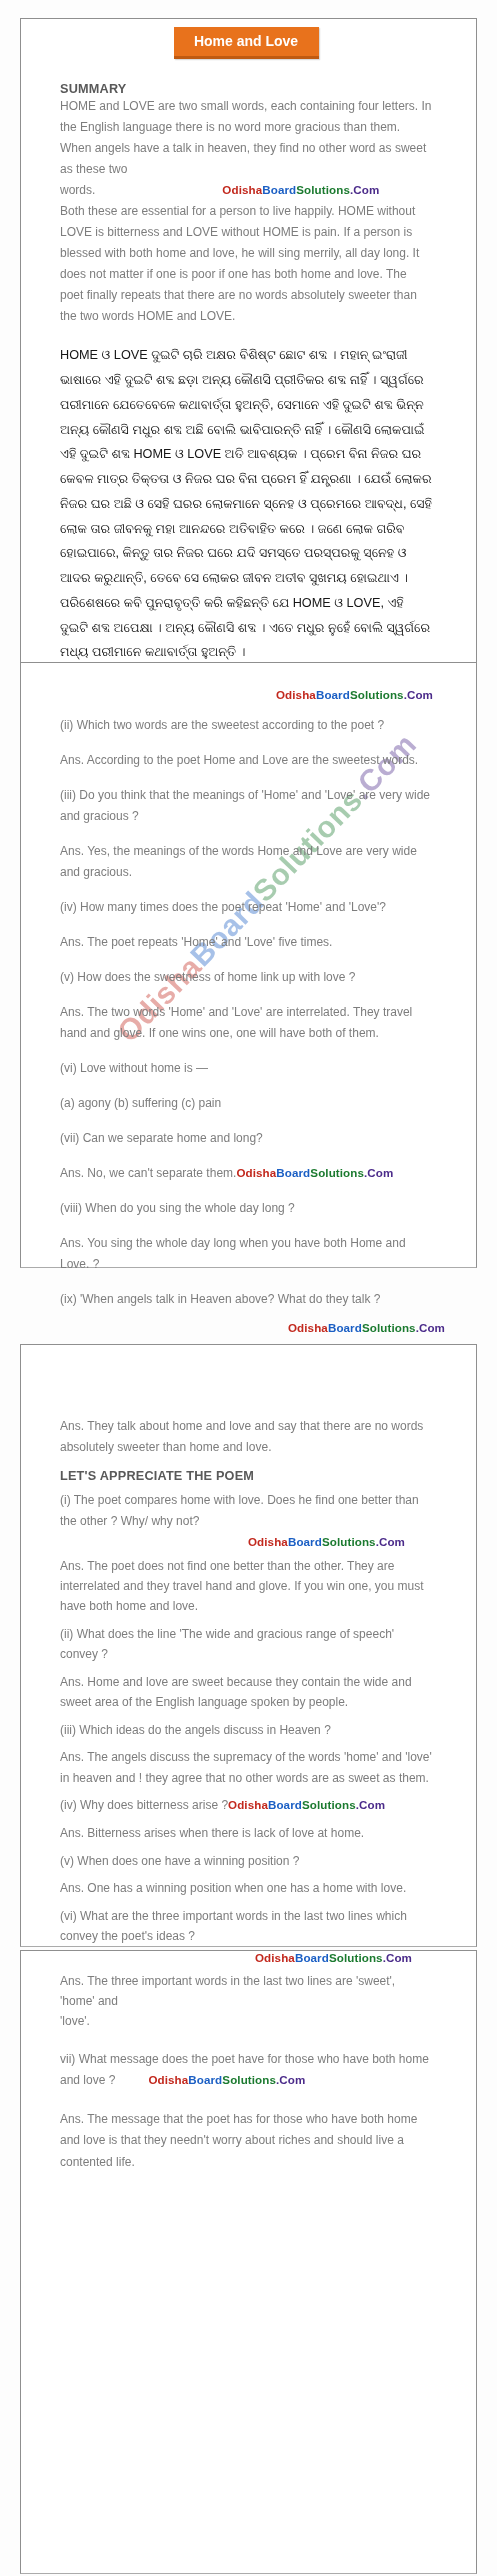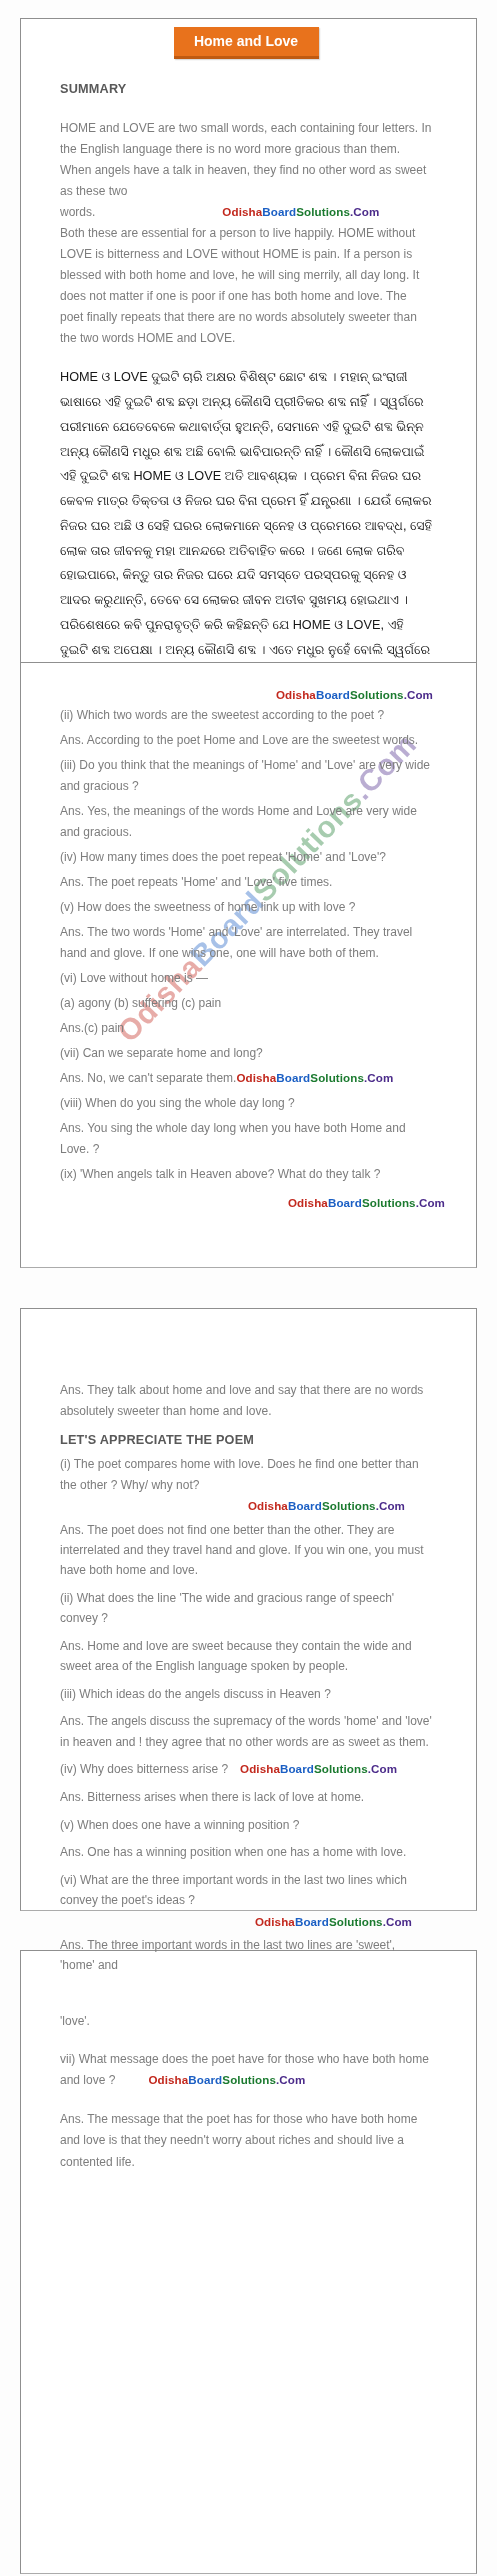--- a/index.html
+++ b/index.html
@@ -12,74 +12,74 @@
 
   .card{
     position:absolute;left:20px;width:457px;box-sizing:border-box;
     background:#ffffff;
     border:0.6px solid #8f8f8f;
     border-bottom:1.7px solid #ababab;
     padding:0 44px 0 39px;
   }
   .card1{top:18px;height:697px;}
   .card2{top:662px;height:606px;}
-  .card3{top:1308px;height:603px;}
+  .card3{top:1344px;height:603px;}
   .card4{top:1950px;height:624px;}
 
   
   .banner{
     width:145px;height:29px;line-height:29px;
     margin:7.7px auto 0;
     background:#e8721c;
     border-bottom:3.3px solid #bf5a11;
     box-shadow:1.1px 1.1px 1.1px rgba(0,0,0,0.18);
     color:#ffffff;font-size:14px;font-weight:bold;text-align:center;
   }
 
   h2,h3{
     font-size:12.7px;font-weight:bold;color:#595959;margin:0;letter-spacing:0.2px;
   }
   .card1 h2{margin-top:23px;}
 
   p{margin:0;color:#7d7d7d;}
   .body,.q,.a,.opts{font-size:12px;}
   .card1 .body,.card1 .q,.card1 .a{line-height:1.75;}
-  .card1 .p1{margin-top:22px;}
+  .card1 .p1{}
   .card1 .p2{margin-top:0;}
   .odia{
     margin-top:16.6px;font-size:12.7px;line-height:1.95;color:#161616;
   }
   .hrow{display:flex;align-items:baseline;gap:25px;margin-top:22px;}
   .card1 .q{margin-top:17.7px;}
   .card1 .a{margin-top:15.5px;}
 
   
   .wm{font-weight:bold;font-size:11.6px;white-space:nowrap;letter-spacing:0.1px;}
   .wm-inline{margin-left:127px;}
 
-  .card2 .q,.card2 .a,.card2 .opts{line-height:1.75;margin-top:4px;}
+  .card2 .q,.card2 .a,.card2 .opts{line-height:1.75;margin-top:14px;}
   .wm-top{display:block;margin:25px 0 0 216px;}
   .card2 .content,.card3 .content,.card4 .content{position:relative;z-index:1;}
   .a7row{display:flex;align-items:baseline;}
   .wm-bottom{display:block;margin:11px 0 0 228px;}
 
   
   .wm-diagonal{
     position:absolute;left:102px;top:357px;z-index:0;
     font-size:30px;font-weight:bold;white-space:nowrap;
     transform:rotate(-46deg);transform-origin:0 50%;
     opacity:0.38;letter-spacing:0.6px;
   }
 
   .card3{padding-top:64px;}
   .card3 .q,.card3 .a{line-height:1.7;margin-top:7.2px;}
   .card3 h3{margin-top:12px;}
   .wm-center{display:block;margin:4.4px 0 0 188px;}
   .wm-center2{display:block;margin:4.4px 0 0 195px;}
-  .q4row{display:flex;align-items:baseline;gap:12px;}
+  .q4row{display:flex;align-items:baseline;gap:0;}
 
   .card4{padding-top:43px;}
   .card4 .q,.card4 .a,.card4 .body{line-height:1.8;margin-top:16.6px;}
   .wm-after{margin-left:33px;}
 </style>
 </head>
 <body>
 
 <div class="page">
 
@@ -111,21 +111,20 @@
       <p class="q">(ii) Which two words are the sweetest according to the poet ?</p>
       <p class="a">Ans. According to the poet Home and Love are the sweetest words.</p>
       <p class="q">(iii) Do you think that the meanings of 'Home' and 'Love' are very wide and gracious ?</p>
       <p class="a">Ans. Yes, the meanings of the words Home and Love are very wide and gracious.</p>
       <p class="q">(iv) How many times does the poet repeat 'Home' and 'Love'?</p>
       <p class="a">Ans. The poet repeats 'Home' and 'Love' five times.</p>
       <p class="q">(v) How does the sweetness of home link up with love ?</p>
       <p class="a">Ans. The two words 'Home' and 'Love' are interrelated. They travel hand and glove. If one wins one, one will have both of them.</p>
       <p class="q">(vi) Love without home is —</p>
       <p class="opts">(a) agony (b) suffering (c) pain</p>
-      <p class="a">Ans.(c) pain</p>
       <p class="q">(vii) Can we separate home and long?</p>
       <div class="a7row">
         <p class="a">Ans. No, we can't separate them.</p>
         <span class="wm"><span style="color: rgb(194, 40, 29);">Odisha</span><span style="color: rgb(27, 95, 196);">Board</span><span style="color: rgb(27, 122, 47);">Solutions</span><span style="color: rgb(75, 43, 138);">.Com</span></span>
       </div>
       <p class="q">(viii) When do you sing the whole day long ?</p>
       <p class="a">Ans. You sing the whole day long when you have both Home and Love. ?</p>
       <p class="q">(ix) 'When angels talk in Heaven above? What do they talk ?</p>
       <span class="wm wm-bottom"><span style="color: rgb(194, 40, 29);">Odisha</span><span style="color: rgb(27, 95, 196);">Board</span><span style="color: rgb(27, 122, 47);">Solutions</span><span style="color: rgb(75, 43, 138);">.Com</span></span>
     </div>

